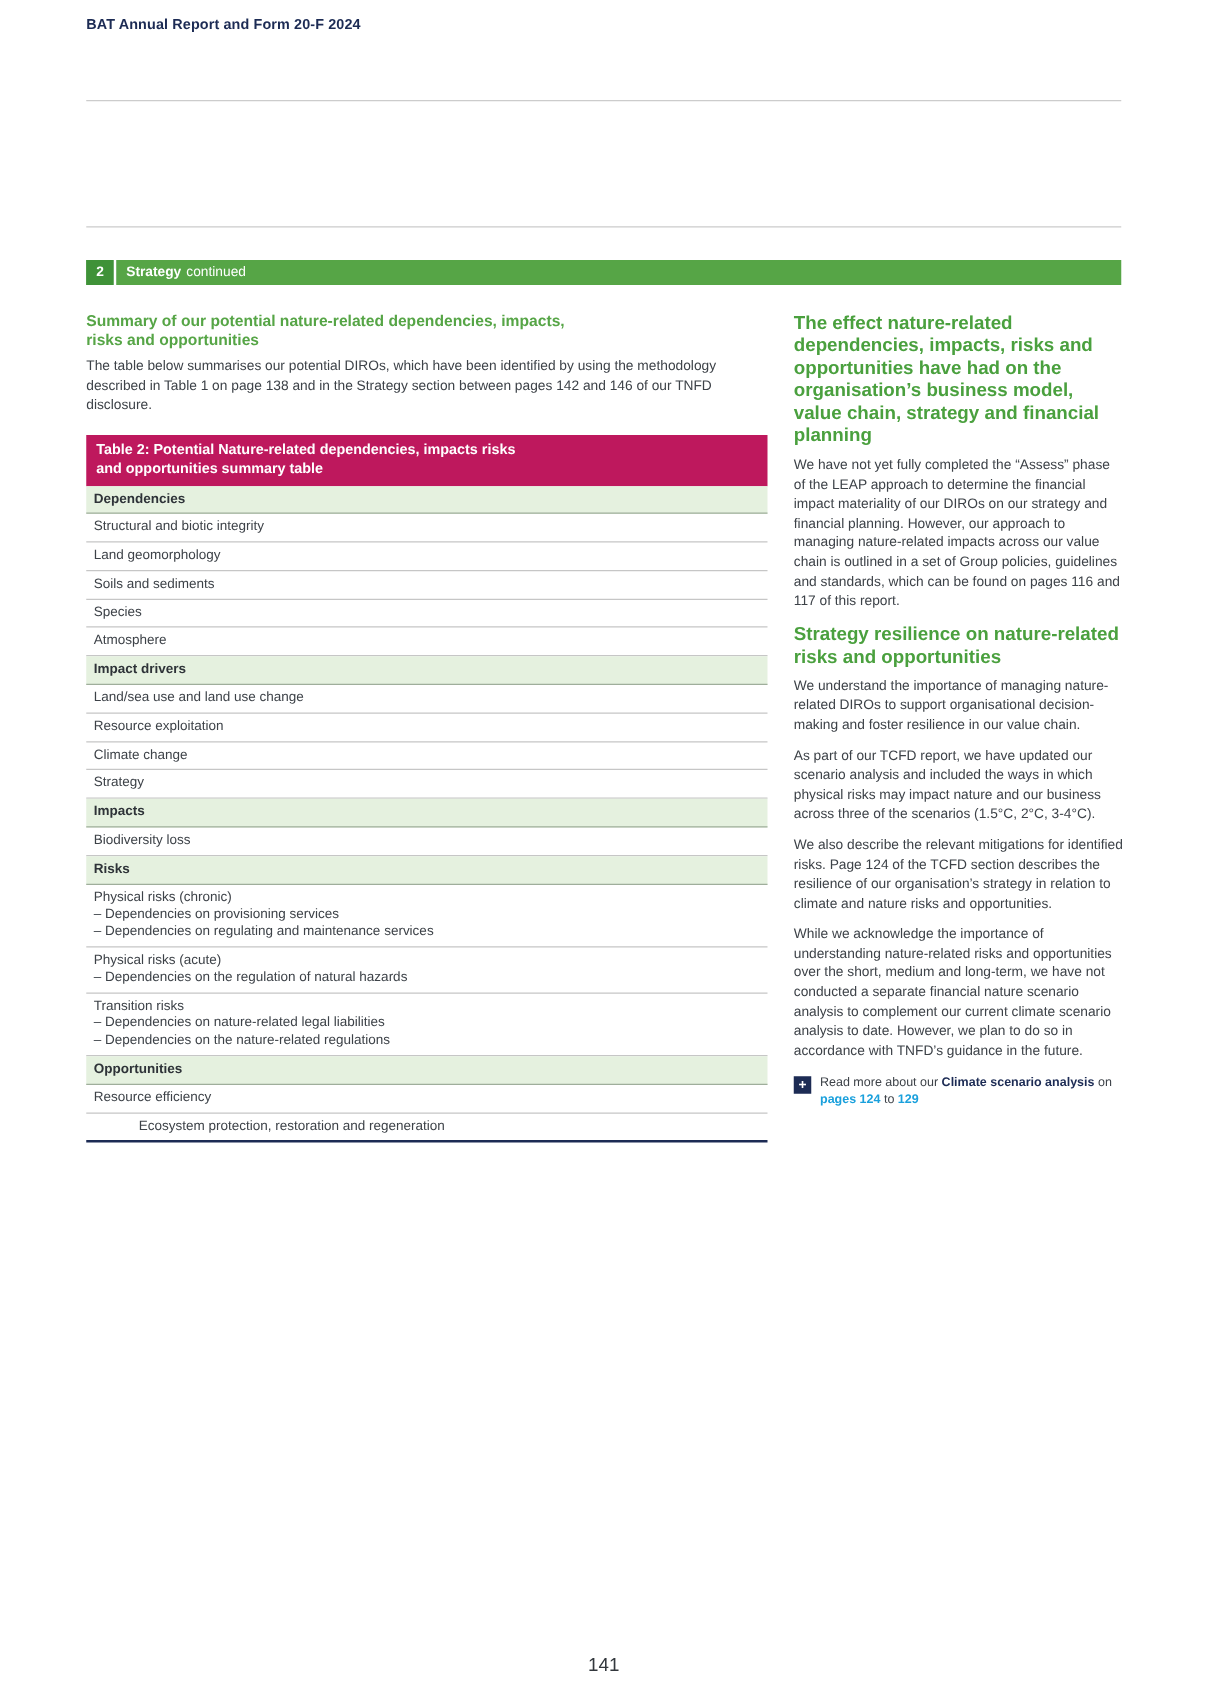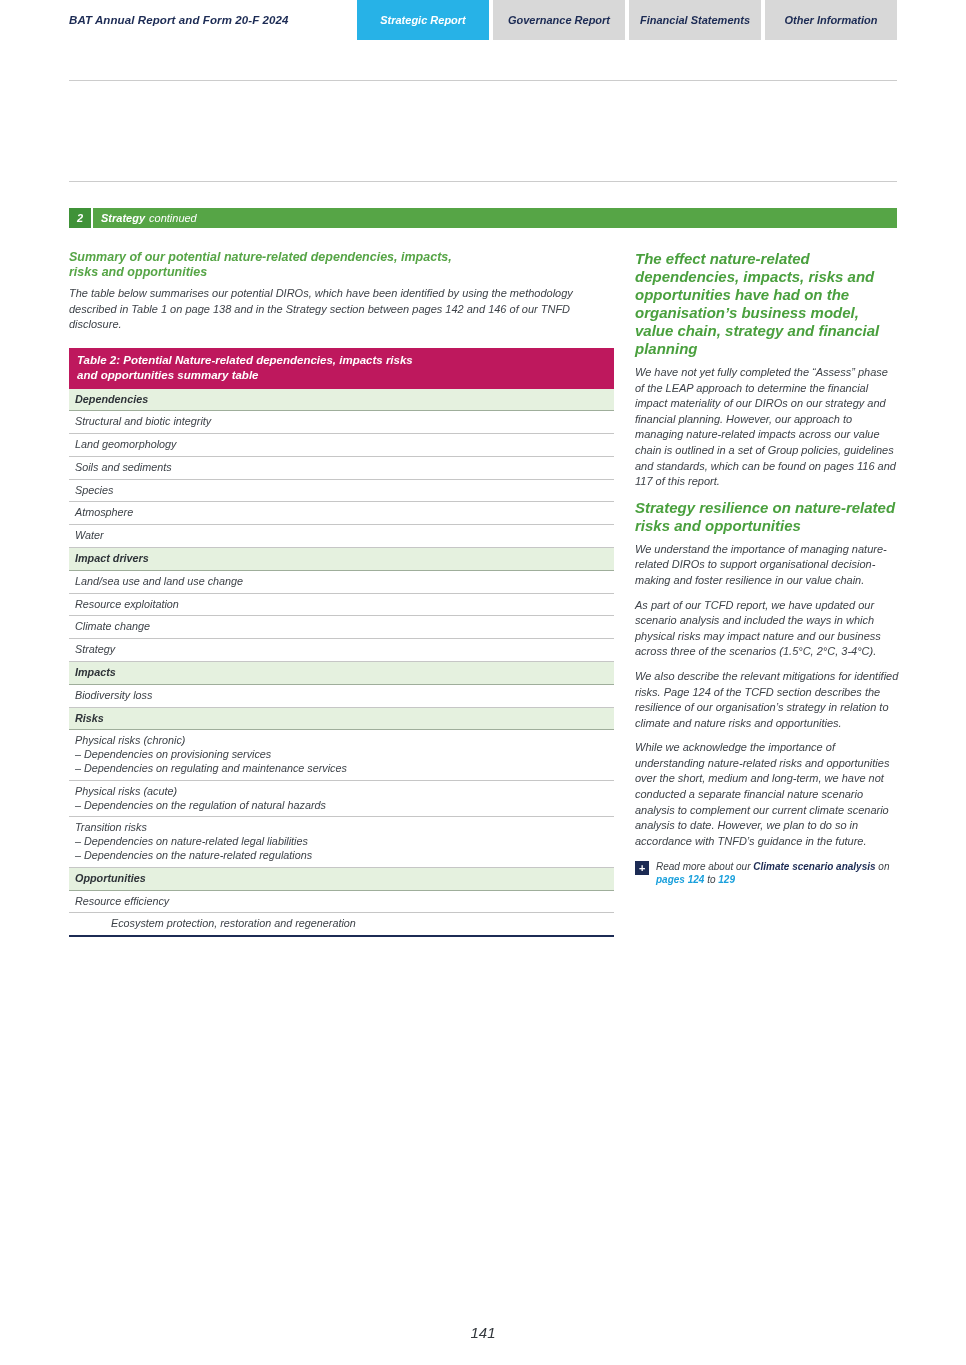--- a/index.html
+++ b/index.html
@@ -1,18 +1,18 @@
 <!DOCTYPE html>
 <html><head>
 <meta charset="utf-8">
 <style>
   * { margin:0; padding:0; box-sizing:border-box; }
   html,body { background:#ffffff; }
   body { font-family:"Liberation Sans", sans-serif; }
-  .page { position:relative; width:966px; height:1365px; background:#fff; overflow:hidden;font-style:italic; }
+  .page { position:relative; width:966px; height:1365px; background:#fff; overflow:hidden; }
 
   
   .hdr { position:absolute; top:0; left:69px; width:828px; height:40px; display:flex; align-items:center; justify-content:space-between; }
   .hdr-title { font-size:11.5px; font-weight:bold; color:#1c2b54; letter-spacing:.1px; }
   .tabs { display:flex; gap:4px; height:40px; align-self:flex-start; }
   .tab { width:132px; display:flex; align-items:center; justify-content:center; font-size:11px; font-weight:bold; color:#1c2b54; background:#d8d8d8; cursor:pointer; text-align:center; }
   .tab.active { background:#27b2e7; color:#ffffff; }
 
   .rule { position:absolute; left:69px; width:828px; height:1px; background:#cccccc; }
   .rule1 { top:80px; }
@@ -48,26 +48,20 @@
 
   .footer { position:absolute; bottom:24px; left:0; width:100%; text-align:center; font-size:15px; color:#33383d; }
 </style>
 </head>
 <body>
 
 <div class="page">
 
   <header class="hdr">
     <div class="hdr-title">BAT Annual Report and Form 20-F 2024</div>
-    <nav class="tabs">
-        <div class="tab active">Strategic Report</div>
-        <div class="tab">Governance Report</div>
-        <div class="tab">Financial Statements</div>
-        <div class="tab">Other Information</div>
-      </nav>
   </header>
 
   <div class="rule rule1"></div>
   <div class="rule rule2"></div>
 
   <div class="banner">
     <span class="num">2</span>
     <span class="btxt">
         <b>Strategy</b>
         <span>continued</span>
@@ -93,23 +87,20 @@
               <div>Land geomorphology</div>
             </div>
             <div class="trow item">
               <div>Soils and sediments</div>
             </div>
             <div class="trow item">
               <div>Species</div>
             </div>
             <div class="trow item">
               <div>Atmosphere</div>
-            </div>
-            <div class="trow item">
-              <div>Water</div>
             </div>
             <div class="trow section">
               <div>Impact drivers</div>
             </div>
             <div class="trow item">
               <div>Land/sea use and land use change</div>
             </div>
             <div class="trow item">
               <div>Resource exploitation</div>
             </div>

